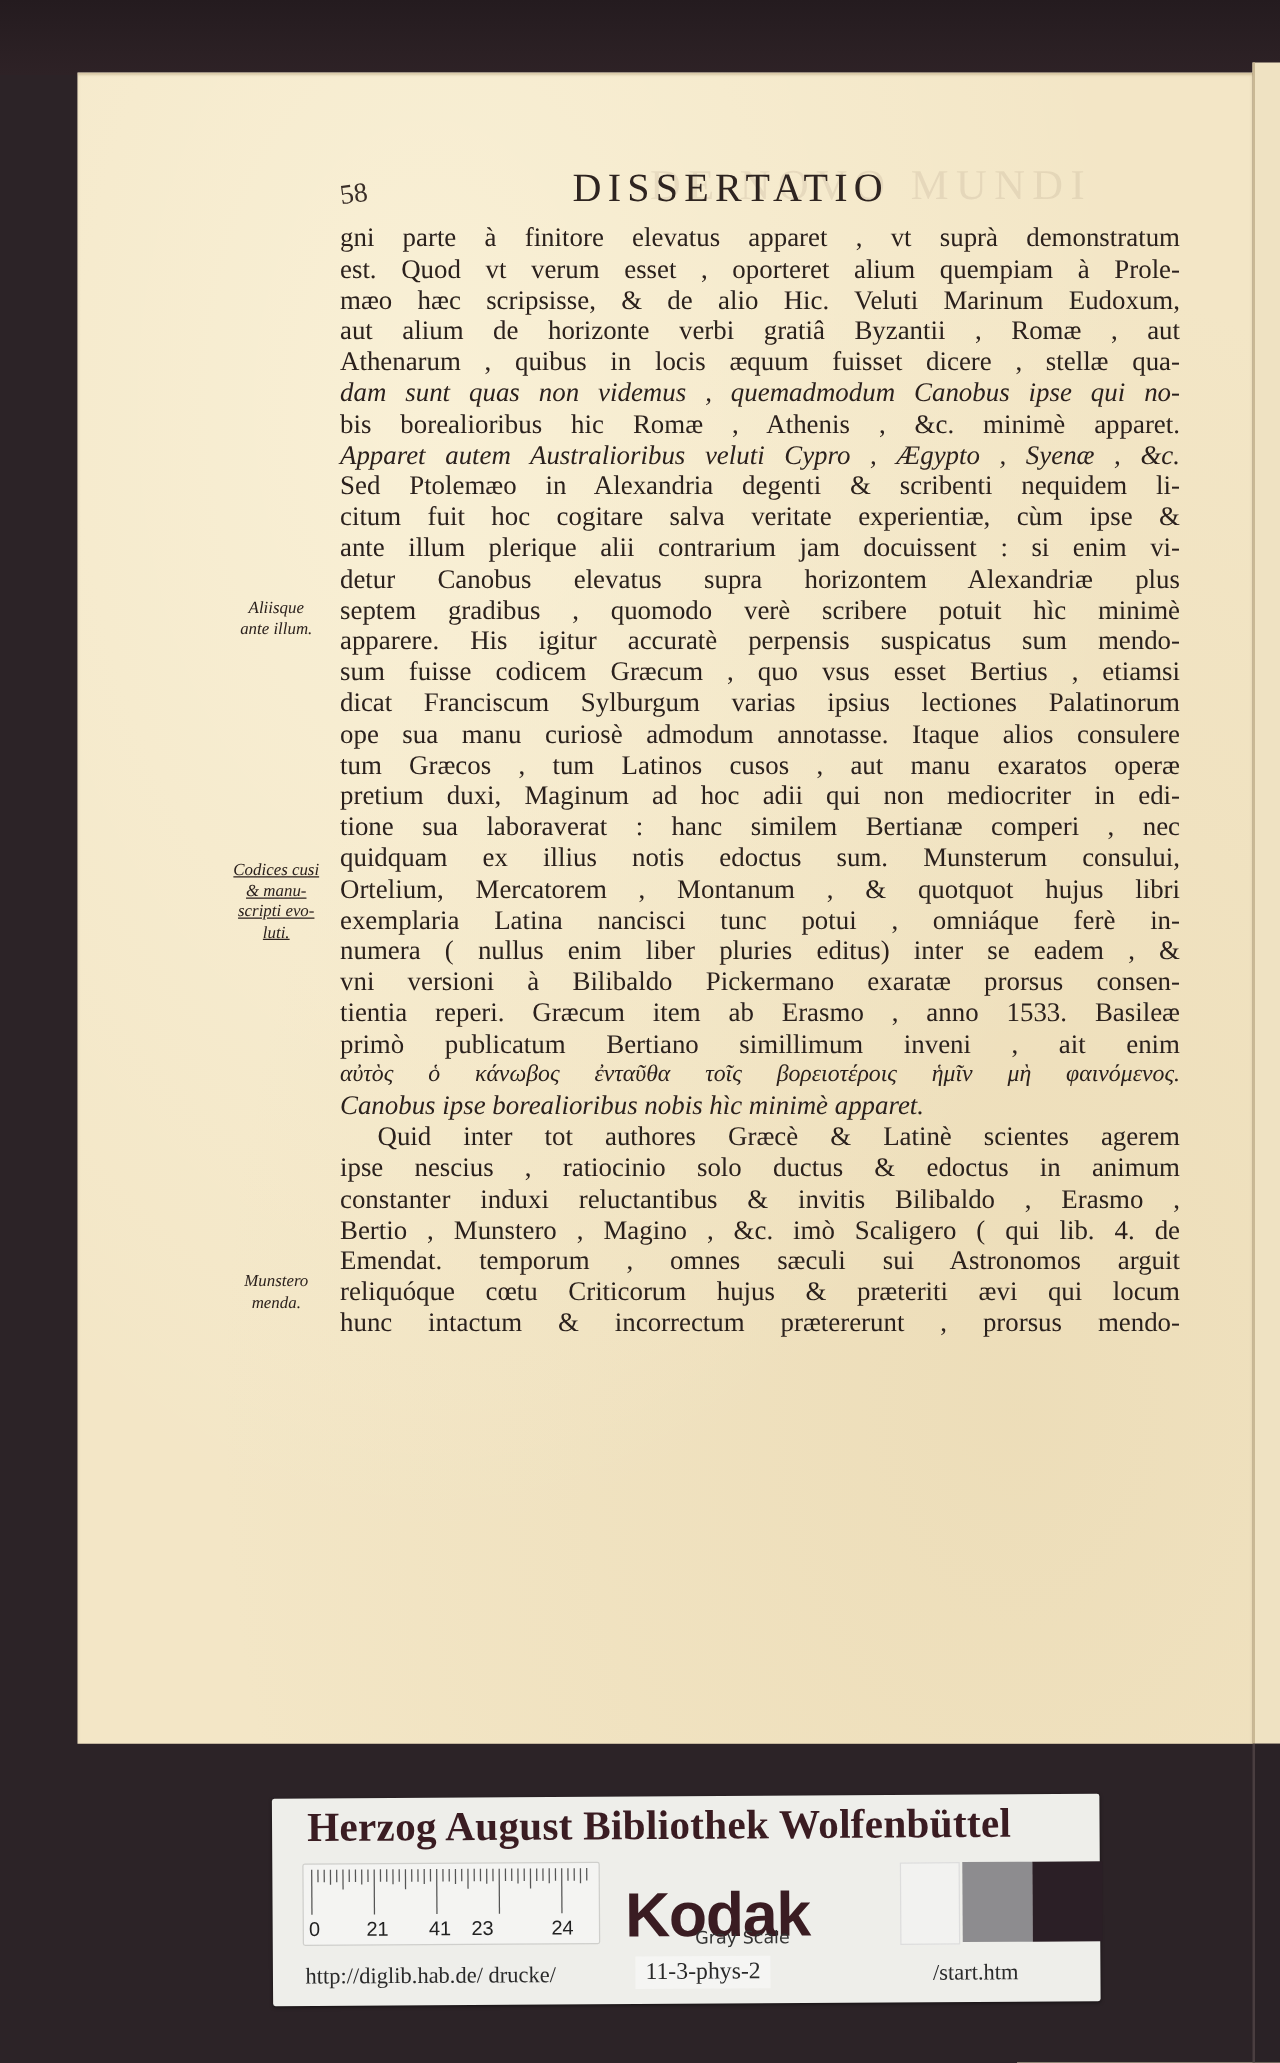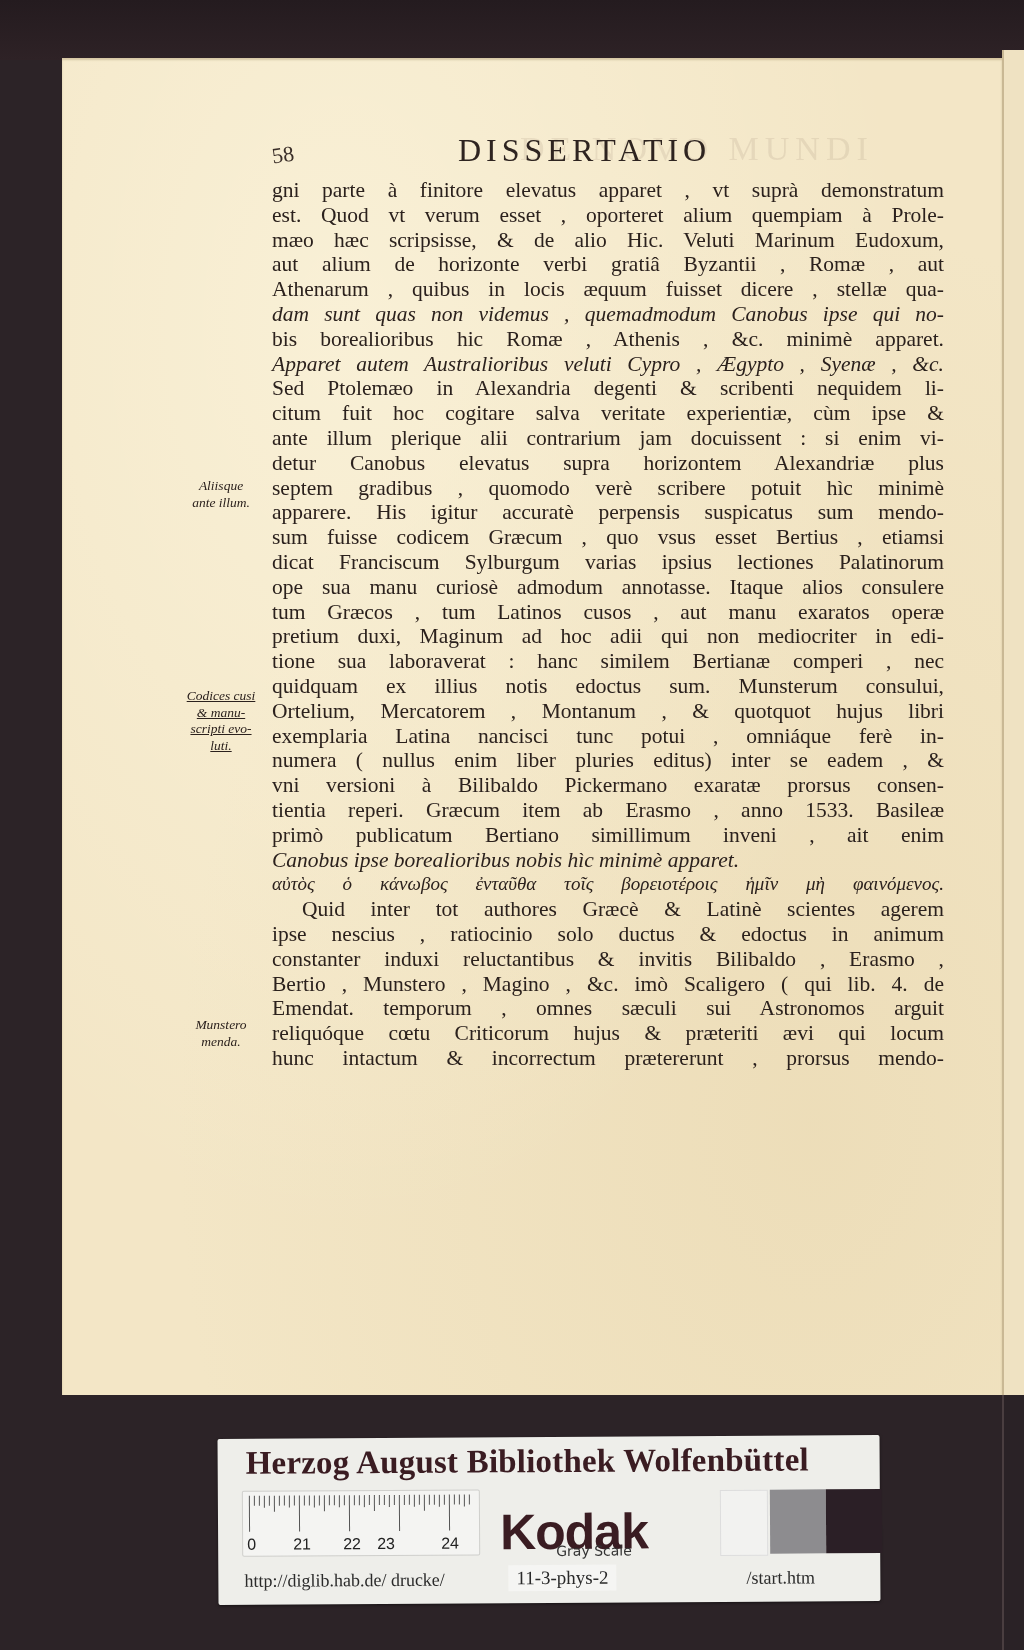--- a/index.html
+++ b/index.html
@@ -109,22 +109,22 @@
   <div class="line">tum Græcos , tum Latinos cusos , aut manu exaratos operæ</div>
   <div class="line">pretium duxi, Maginum ad hoc adii qui non mediocriter in edi-</div>
   <div class="line">tione sua laboraverat : hanc similem Bertianæ comperi , nec</div>
   <div class="line">quidquam ex illius notis edoctus sum. Munsterum consului,</div>
   <div class="line">Ortelium, Mercatorem , Montanum , &amp; quotquot hujus libri</div>
   <div class="line">exemplaria Latina nancisci tunc potui , omniáque ferè in-</div>
   <div class="line">numera ( nullus enim liber pluries editus) inter se eadem , &amp;</div>
   <div class="line">vni versioni à Bilibaldo Pickermano exaratæ prorsus consen-</div>
   <div class="line">tientia reperi. Græcum item ab Erasmo , anno 1533. Basileæ</div>
   <div class="line">primò publicatum Bertiano simillimum inveni , ait enim</div>
+  <div class="line it" style="font-size:19px;">αὐτὸς ὁ κάνωβος ἐνταῦθα τοῖς βορειοτέροις ἡμῖν μὴ φαινόμενος.</div>
   <div class="line it last">Canobus ipse borealioribus nobis hìc minimè apparet.</div>
-  <div class="line it" style="font-size:19px;">αὐτὸς ὁ κάνωβος ἐνταῦθα τοῖς βορειοτέροις ἡμῖν μὴ φαινόμενος.</div>
   <div class="line indent">Quid inter tot authores Græcè &amp; Latinè scientes agerem</div>
   <div class="line">ipse nescius , ratiocinio solo ductus &amp; edoctus in animum</div>
   <div class="line">constanter induxi reluctantibus &amp; invitis Bilibaldo , Erasmo ,</div>
   <div class="line">Bertio , Munstero , Magino , &amp;c. imò Scaligero ( qui lib. 4. de</div>
   <div class="line">Emendat. temporum , omnes sæculi sui Astronomos arguit</div>
   <div class="line">reliquóque cœtu Criticorum hujus &amp; præteriti ævi qui locum</div>
   <div class="line">hunc intactum &amp; incorrectum prætererunt , prorsus mendo-</div>
 </div>
 
 <div class="margin-note" style="top:478px;">
@@ -188,21 +188,21 @@
       <div class="tick" style="left:195px;height:10px;"></div>
       <div class="tick" style="left:200px;height:36px;"></div>
       <div class="tick" style="left:205px;height:10px;"></div>
       <div class="tick" style="left:210px;height:10px;"></div>
       <div class="tick" style="left:215px;height:12px;"></div>
       <div class="tick" style="left:220px;height:10px;"></div>
     </div>
     <div class="ruler-labels">
       <span class="rl" style="left:4px;">0</span>
       <span class="rl" style="left:50px;">21</span>
-      <span class="rl" style="left:100px;">22</span>
+      <span class="rl" style="left:100px;">41</span>
       <span class="rl" style="left:134px;">23</span>
       <span class="rl" style="left:198px;">24</span>
     </div>
   </div>
   <div class="kodak">Kodak</div>
   <div class="grayscale-label">Gray Scale</div>
   <div class="gs-white"></div>
   <div class="gs-gray"></div>
   <div class="gs-black"></div>
   <div class="url-left">http://diglib.hab.de/ drucke/</div>

